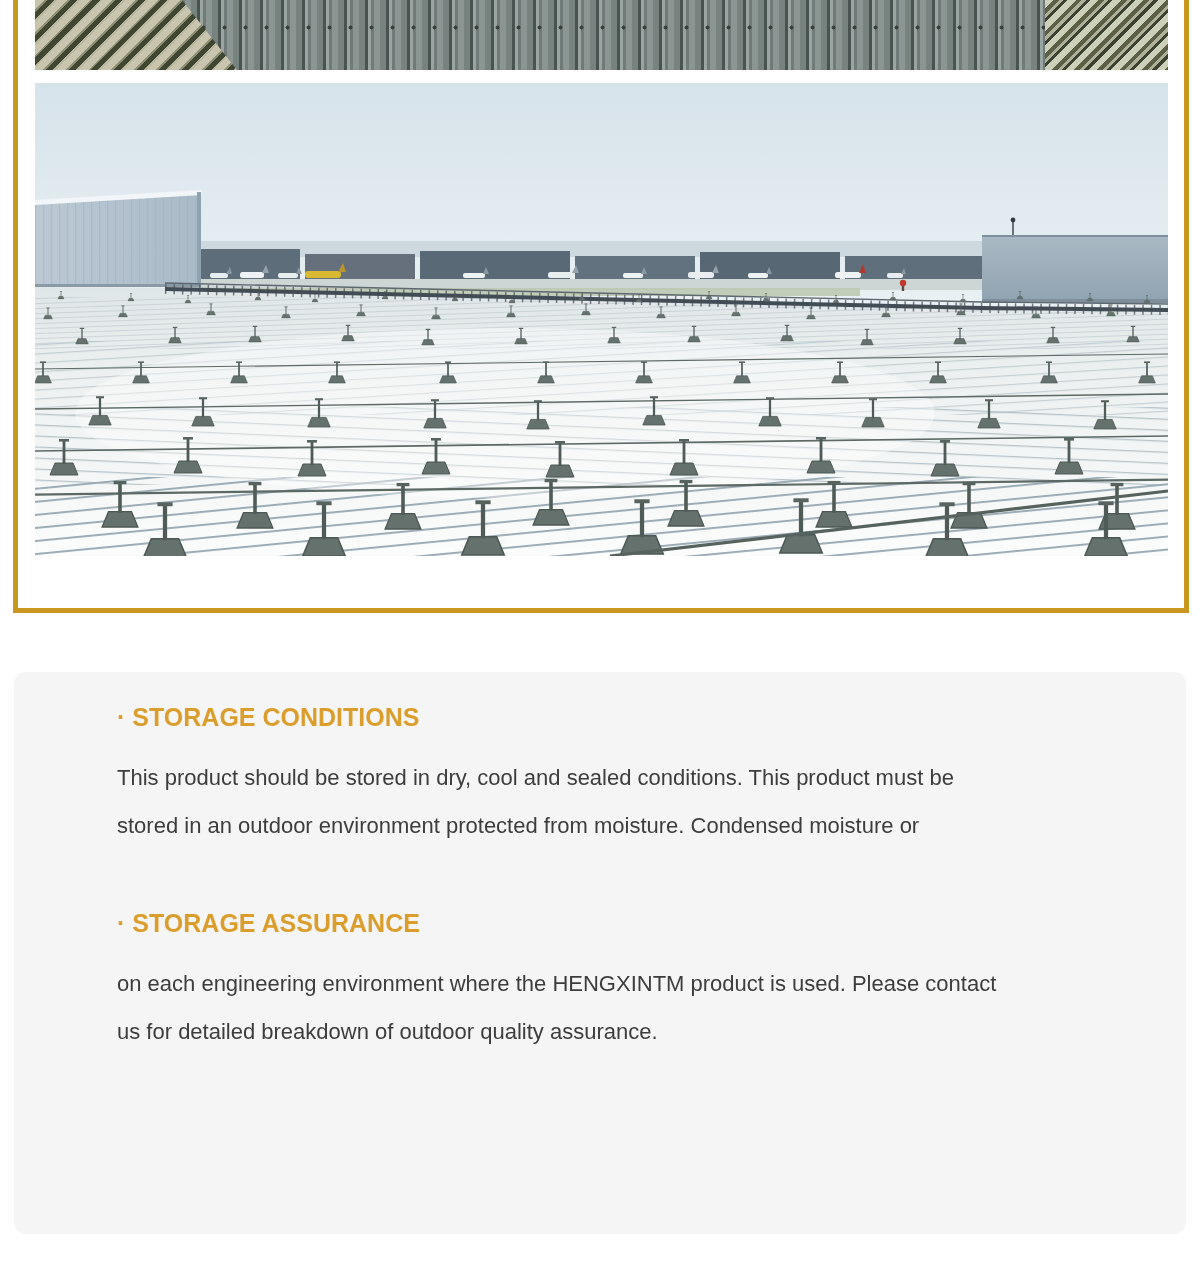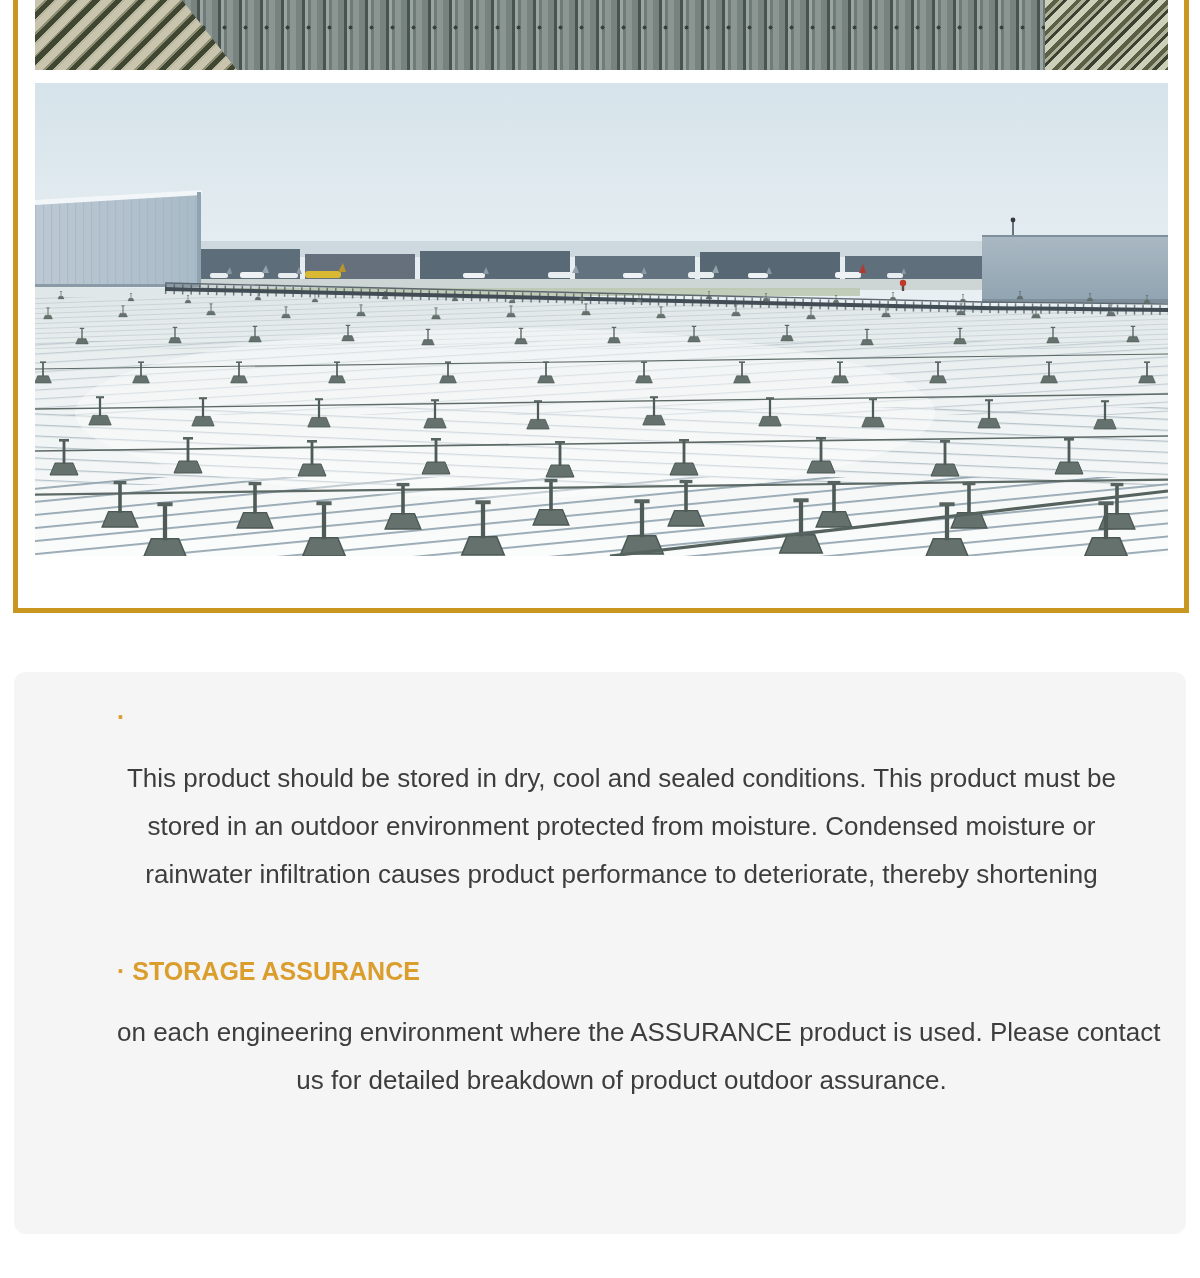--- a/index.html
+++ b/index.html
@@ -61,21 +61,21 @@
   }
   h2.sec-title{
     color:var(--heading);
     font-size:25px;font-weight:700;line-height:30px;letter-spacing:0;
     display:flex;align-items:center;
   }
   h2.sec-title .hdot{margin-right:7px;font-weight:700;}
   .para{margin-top:22px;}
   .para .line{
     color:var(--body-text);
-    font-size:26px;line-height:48px;white-space:nowrap;text-align:center;
+    font-size:22px;line-height:48px;white-space:nowrap;
   }
   .sec-gap{height:58px;}
 </style>
 </head>
 <body>
 
 <div class="frame">
 
   <div class="photo-strip">
     <div class="clad-mid"></div>
@@ -336,34 +336,34 @@
       <line x1="575" y1="473" x2="1133" y2="408" stroke="#55625e" stroke-width="3.2"></line>
     </svg>
   </div>
 </div>
 
 <div class="card">
 
   <section>
     <h2 class="sec-title">
       <span class="hdot">·</span>
+      <span>STORAGE CONDITIONS</span>
     </h2>
     <div class="para">
       <div class="line">This product should be stored in dry, cool and sealed conditions. This product must be</div>
       <div class="line">stored in an outdoor environment protected from moisture. Condensed moisture or</div>
-      <div class="line">rainwater infiltration causes product performance to deteriorate, thereby shortening</div>
     </div>
   </section>
 
   <div class="sec-gap"></div>
 
   <section>
     <h2 class="sec-title">
       <span class="hdot">·</span>
       <span>STORAGE ASSURANCE</span>
     </h2>
     <div class="para">
-      <div class="line">on each engineering environment where the ASSURANCE product is used. Please contact</div>
-      <div class="line">us for detailed breakdown of product outdoor assurance.</div>
+      <div class="line">on each engineering environment where the HENGXINTM product is used. Please contact</div>
+      <div class="line">us for detailed breakdown of outdoor quality assurance.</div>
     </div>
   </section>
 
 </div>
 
 </body></html>

